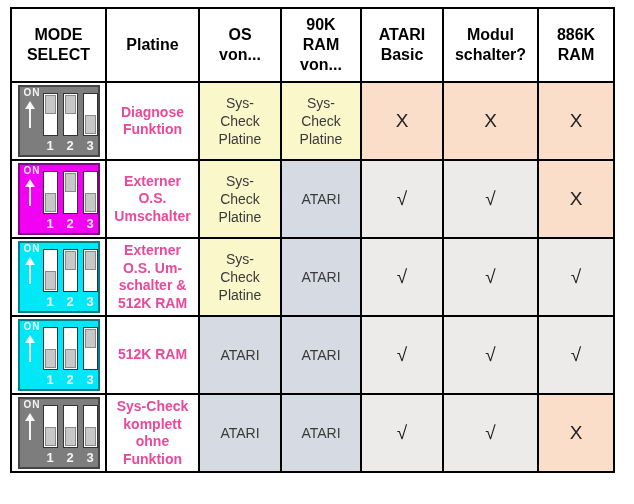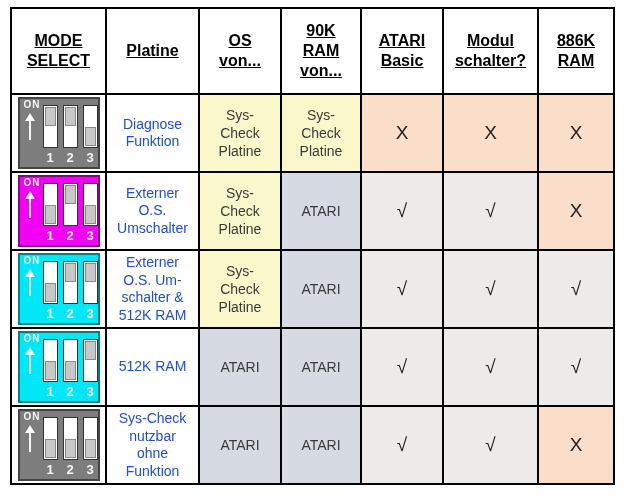--- a/index.html
+++ b/index.html
@@ -7,24 +7,24 @@
     width:634px;height:504px;background:#ffffff;
     font-family:"Liberation Sans", sans-serif;
     position:relative;overflow:hidden;
   }
   .wrap{position:absolute;left:10px;top:7px;}
   table{border-collapse:collapse;}
   th,td{
     border:2px solid #000;text-align:center;vertical-align:middle;
     padding:0 2px;box-sizing:border-box;background:#fff;
   }
-  thead tr{height:86px;text-decoration:underline;}
+  thead tr{height:74px;}
   tbody tr{height:78px;}
   th{font-size:16px;font-weight:bold;color:#000;white-space:pre-line;line-height:1.25;}
-  td.einsatz{font-size:14px;font-weight:normal;color:#1d4ed8;white-space:pre-line;line-height:1.25;}
+  td.einsatz{font-size:14px;font-weight:bold;color:#ec4899;white-space:pre-line;line-height:1.25;}
   td.val{font-size:14px;color:#3a3a3a;white-space:pre-line;line-height:1.3;margin-top:16px;}
   td.mark{font-size:19px;color:#212121;}
   
   .dip{
     position:relative;width:82px;height:72px;margin:0 auto;
     border:2px solid rgba(0,0,0,0.45);box-sizing:border-box;
   }
   .dip .on{
     position:absolute;left:4px;top:0px;font-size:10px;font-weight:bold;
     color:rgba(255,255,255,0.92);letter-spacing:1px;
@@ -226,21 +226,21 @@
                 </div>
               </div>
               <div class="nums">
                 <span>1</span>
                 <span>2</span>
                 <span>3</span>
               </div>
             </div>
           </td>
           <td class="einsatz">Sys-Check
-nutzbar
+komplett
 ohne
 Funktion</td>
           <td class="val" style="background: rgb(213, 218, 227);">ATARI</td>
           <td class="val" style="background: rgb(213, 218, 227);">ATARI</td>
           <td class="mark" style="background: rgb(236, 235, 233);">√</td>
           <td class="mark" style="background: rgb(236, 235, 233);">√</td>
           <td class="mark" style="background: rgb(251, 222, 202);">X</td>
         </tr>
       </tbody>
   </table>

